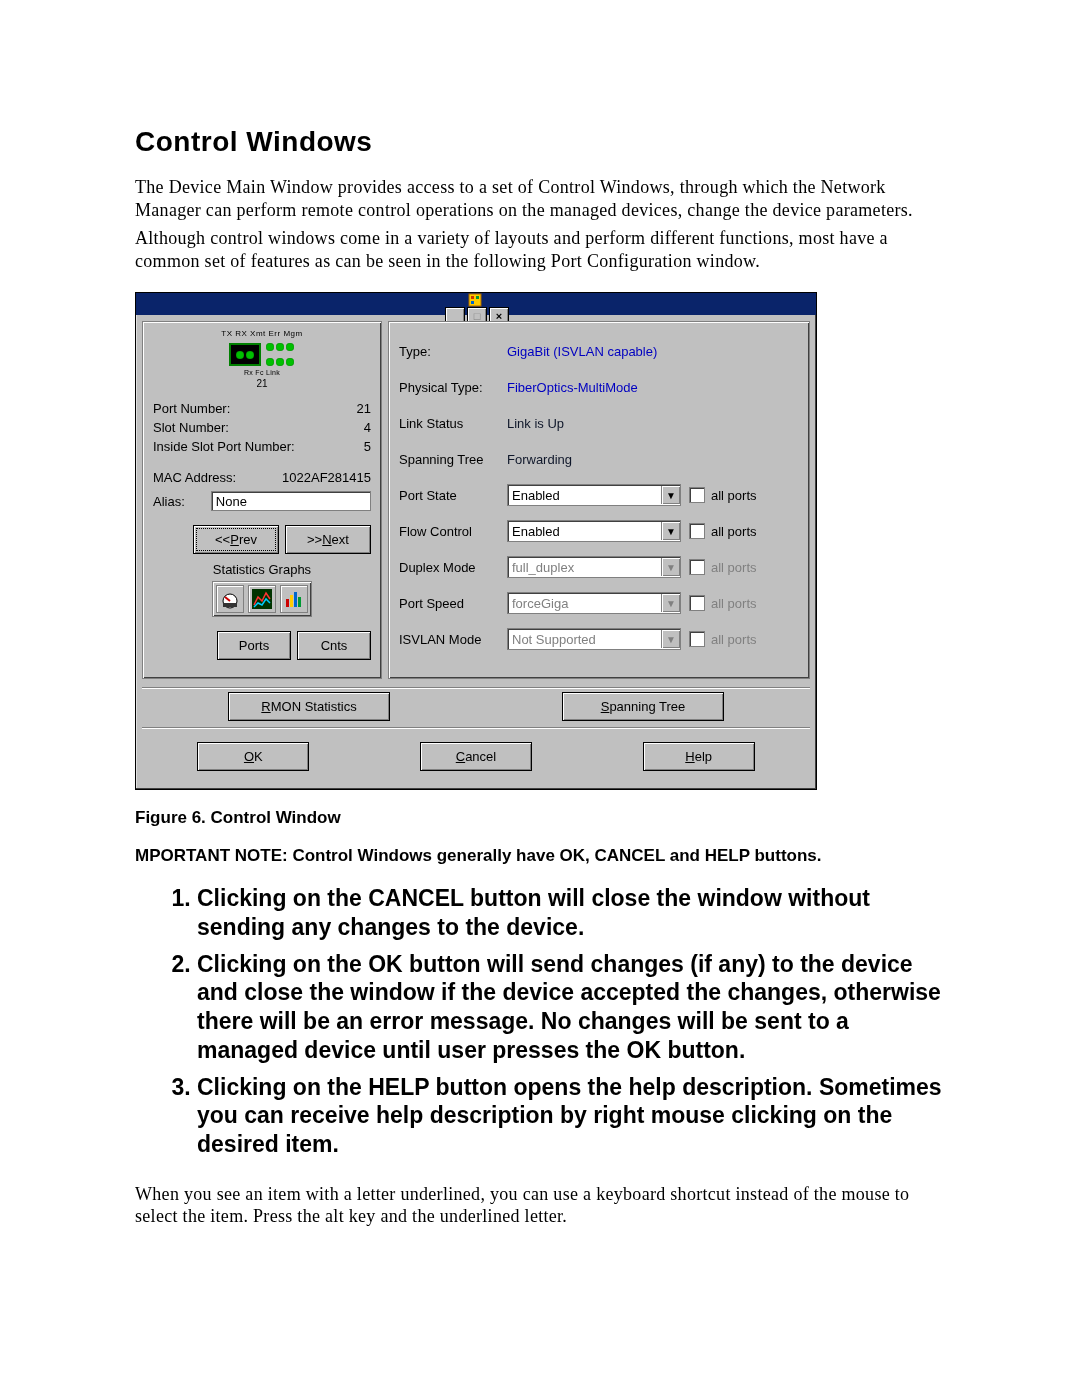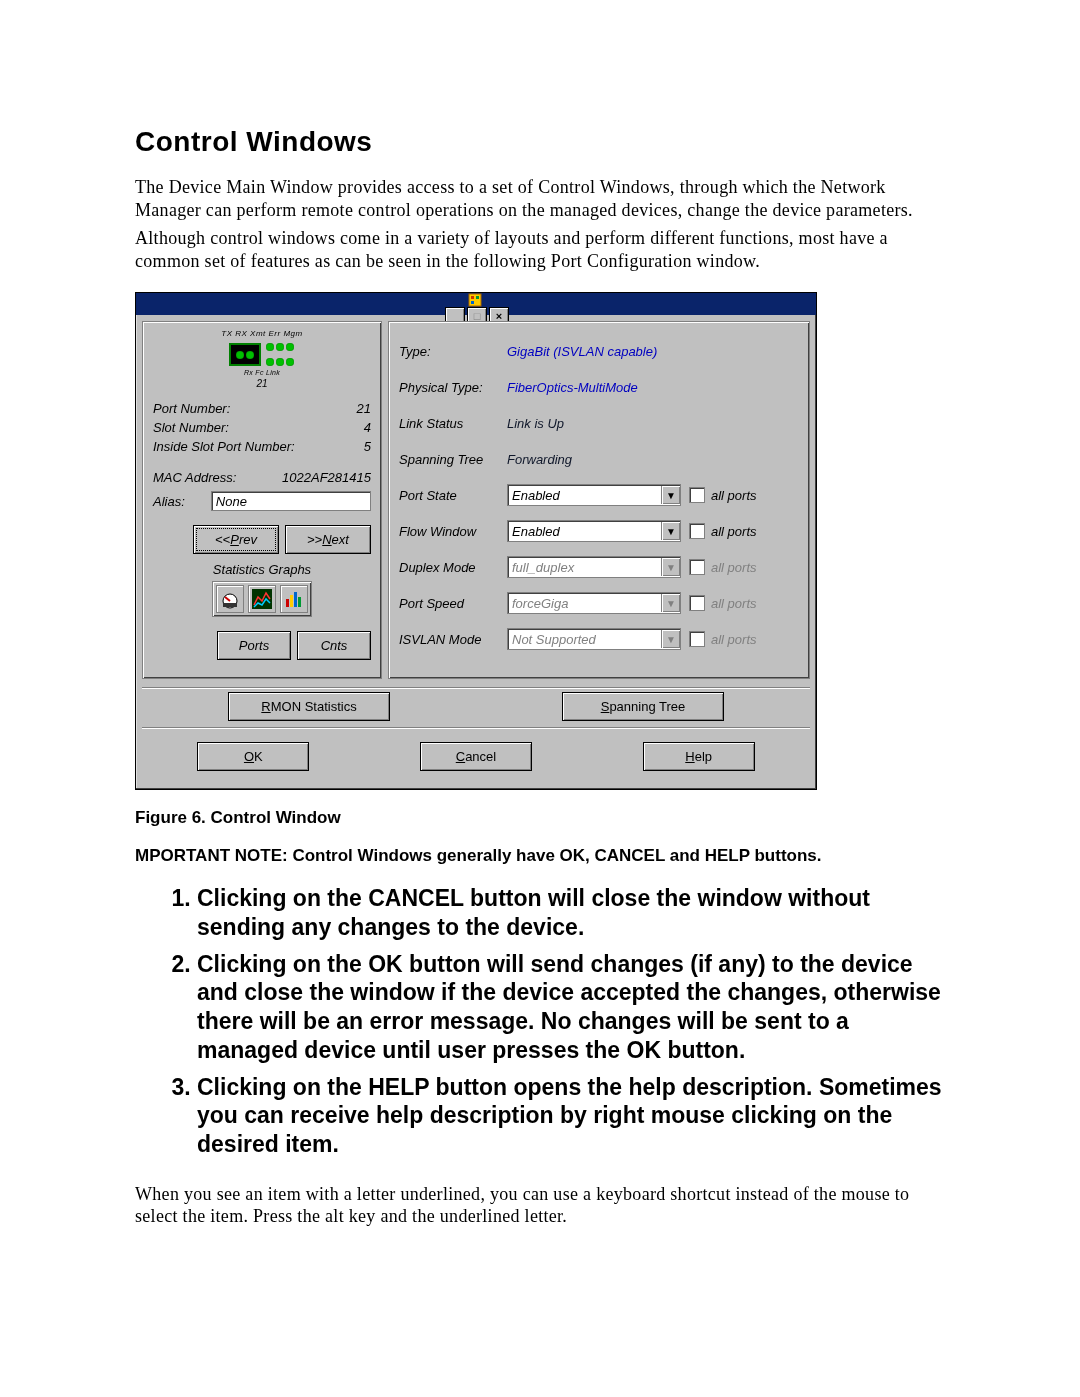--- a/index.html
+++ b/index.html
@@ -106,21 +106,20 @@
   }
   .cols {
     display: flex;
     gap: 6px;
   }
   .panel {
     background: #c0c0c0;
     border: 1px solid #808080;
     box-shadow: inset 1px 1px 0 #fff, inset -1px -1px 0 #404040;
     padding: 8px 10px 10px 10px;
-    font-style: italic;
   }
   .leftpanel { width: 218px; }
   .rightpanel { flex: 1; }
 
   
   .port-diag {
     text-align: center;
     margin-bottom: 12px;
   }
   .diag-labels {
@@ -391,21 +390,21 @@
             <div class="rrow">
               <span class="lbl">Port State</span>
               <div class="combo">
                 <span class="txt">Enabled</span>
                 <span class="arrow">▼</span>
               </div>
               <span class="check"></span>
               <span class="allports">all ports</span>
             </div>
             <div class="rrow">
-              <span class="lbl">Flow Window</span>
+              <span class="lbl">Flow Control</span>
               <div class="combo">
                 <span class="txt">Enabled</span>
                 <span class="arrow">▼</span>
               </div>
               <span class="check"></span>
               <span class="allports">all ports</span>
             </div>
             <div class="rrow">
               <span class="lbl">Duplex Mode</span>
               <div class="combo disabled">

